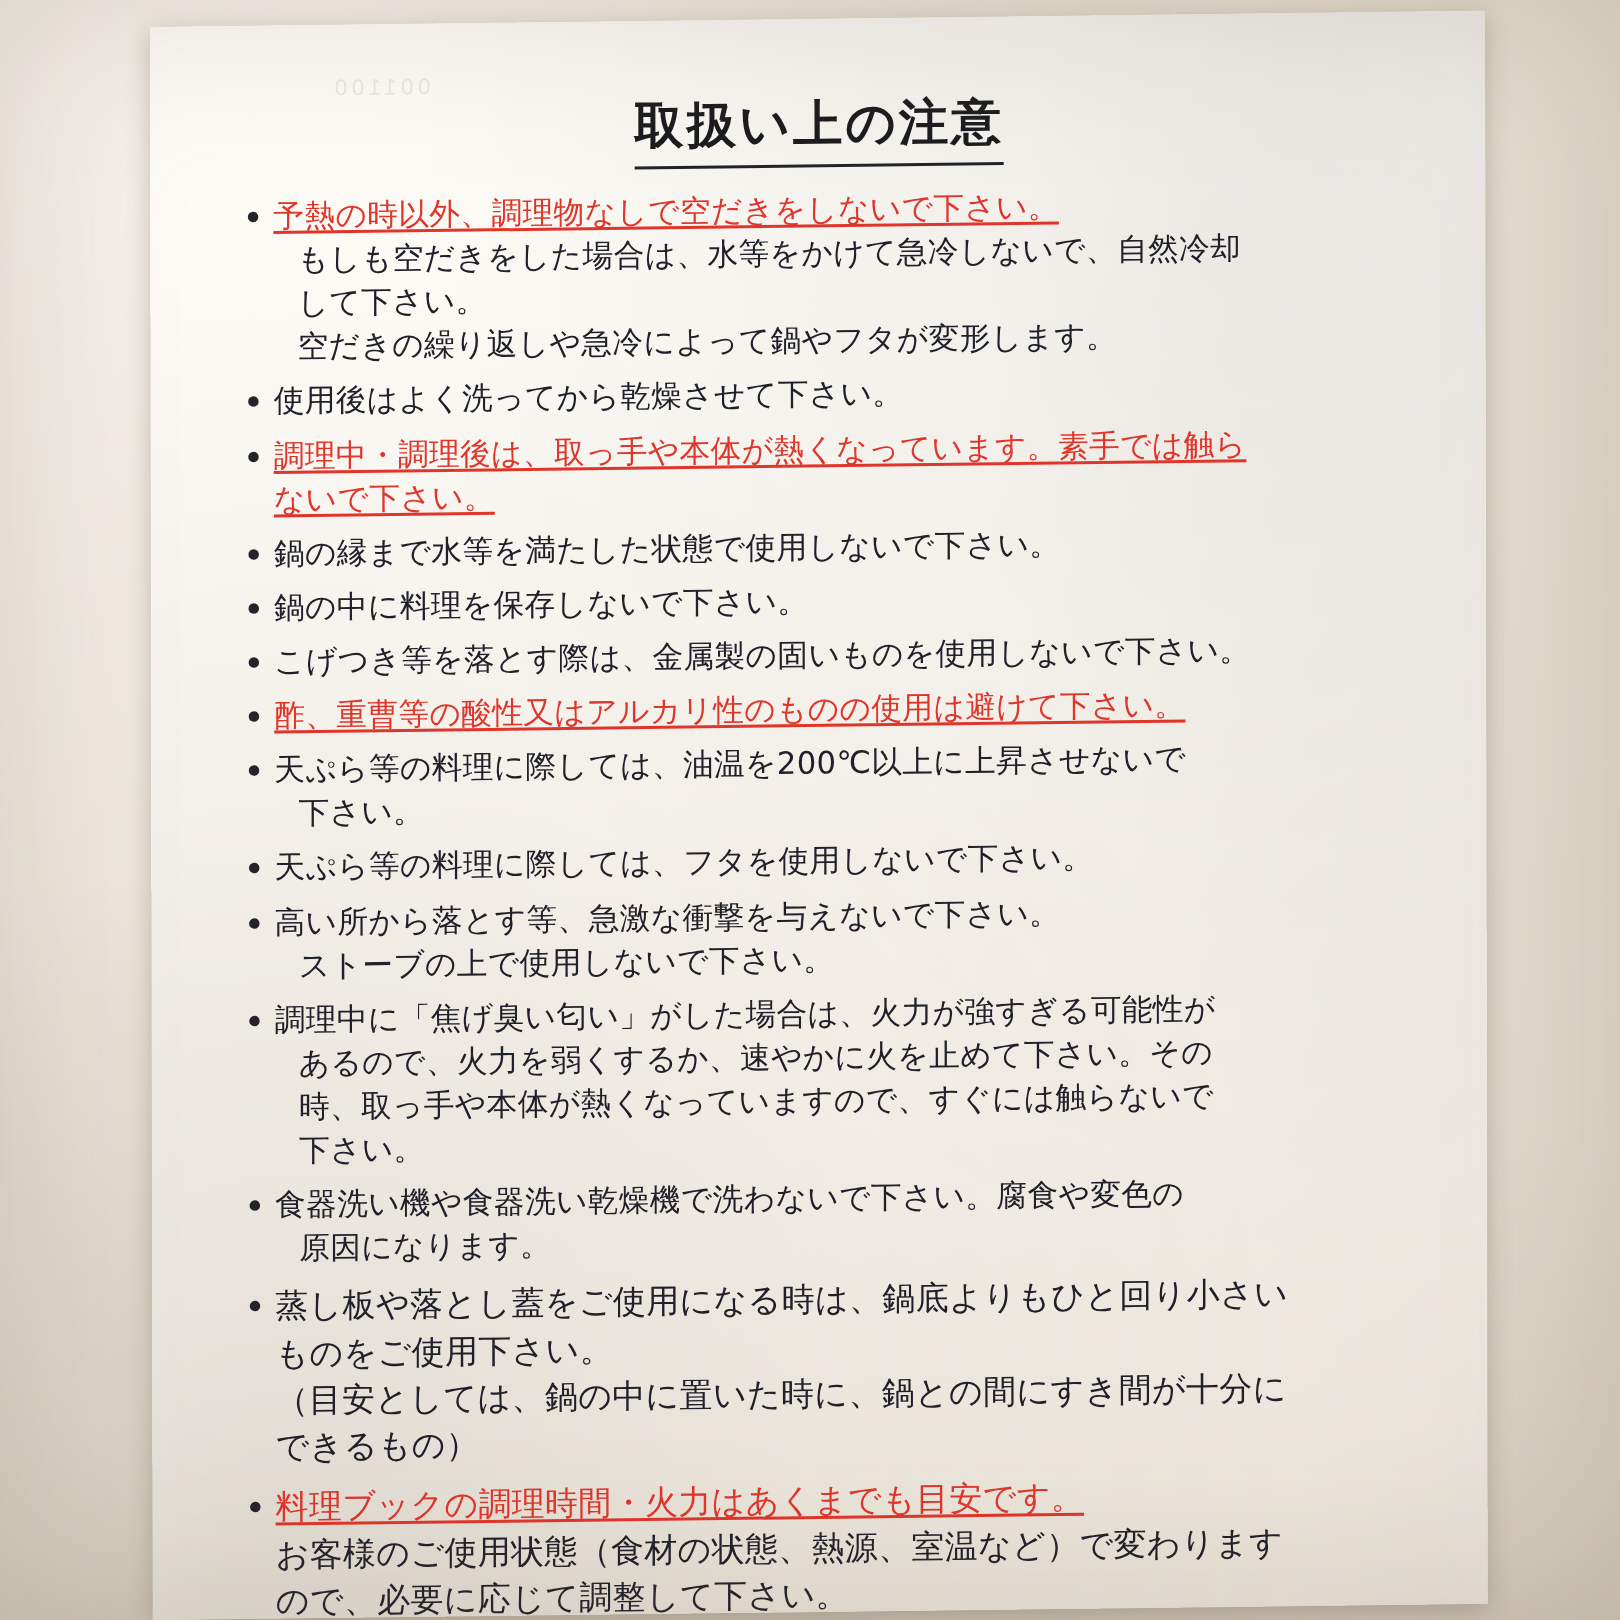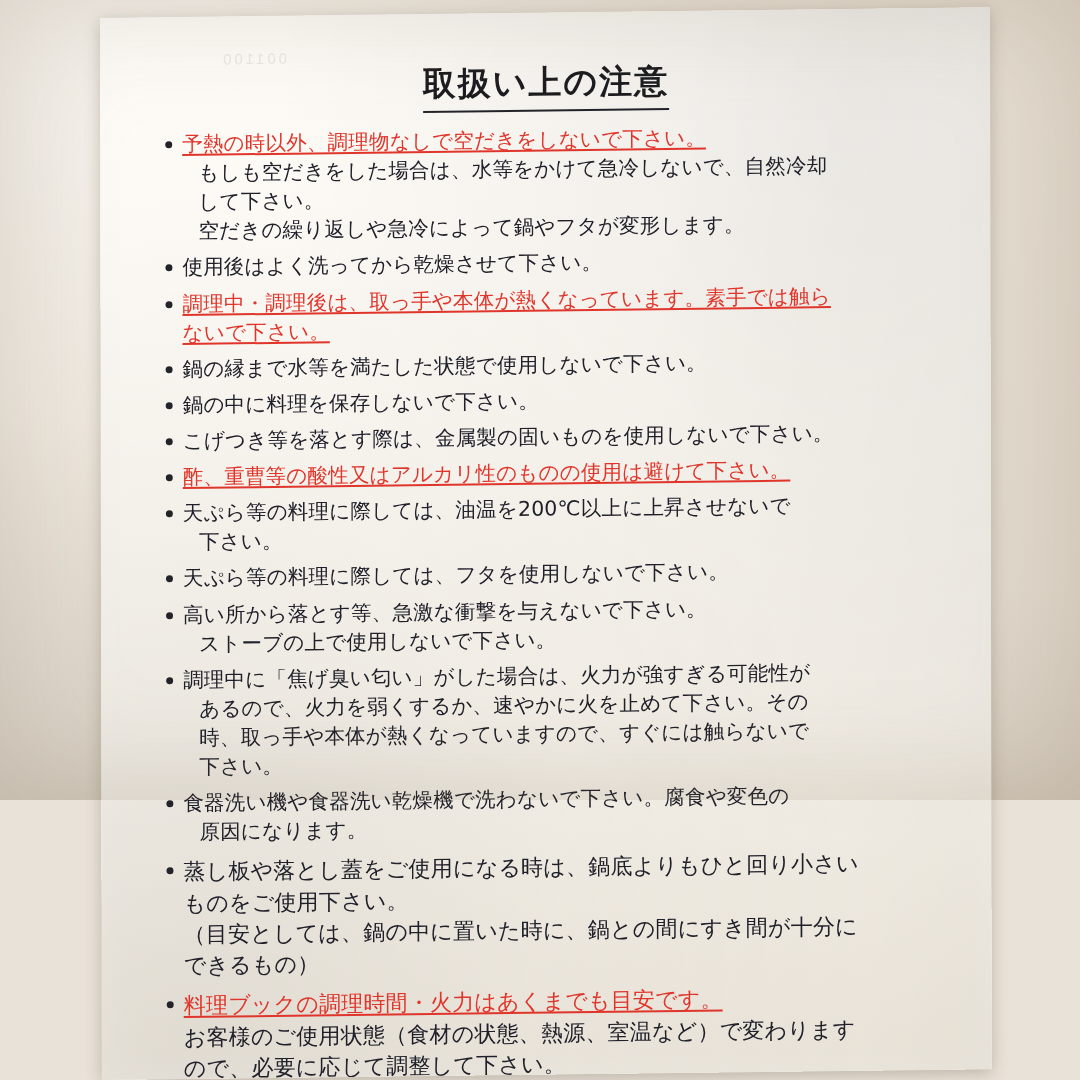--- a/index.html
+++ b/index.html
@@ -3,21 +3,21 @@
 <meta charset="utf-8">
 <style>
   html,body{margin:0;padding:0;}
   body{
     width:1080px;height:1080px;overflow:hidden;
     background:#e9e2d8;
     font-family:"Liberation Sans","DejaVu Sans",sans-serif;
   }
   
   #photo{
-    position:relative;width:1080px;height:800px;
+    position:relative;width:1080px;height:1080px;
     background:
       radial-gradient(ellipse at 20% 8%, #f3eee6 0%, #e7dfd3 45%, #ded5c8 100%);
     text-decoration: underline;
   }
   #photo:before{
     content:"";position:absolute;inset:0;
     background:linear-gradient(110deg, rgba(255,255,255,.35) 0%, rgba(255,255,255,0) 38%),
                linear-gradient(10deg, rgba(120,105,85,.18) 0%, rgba(120,105,85,0) 40%);
     pointer-events:none;
   }

